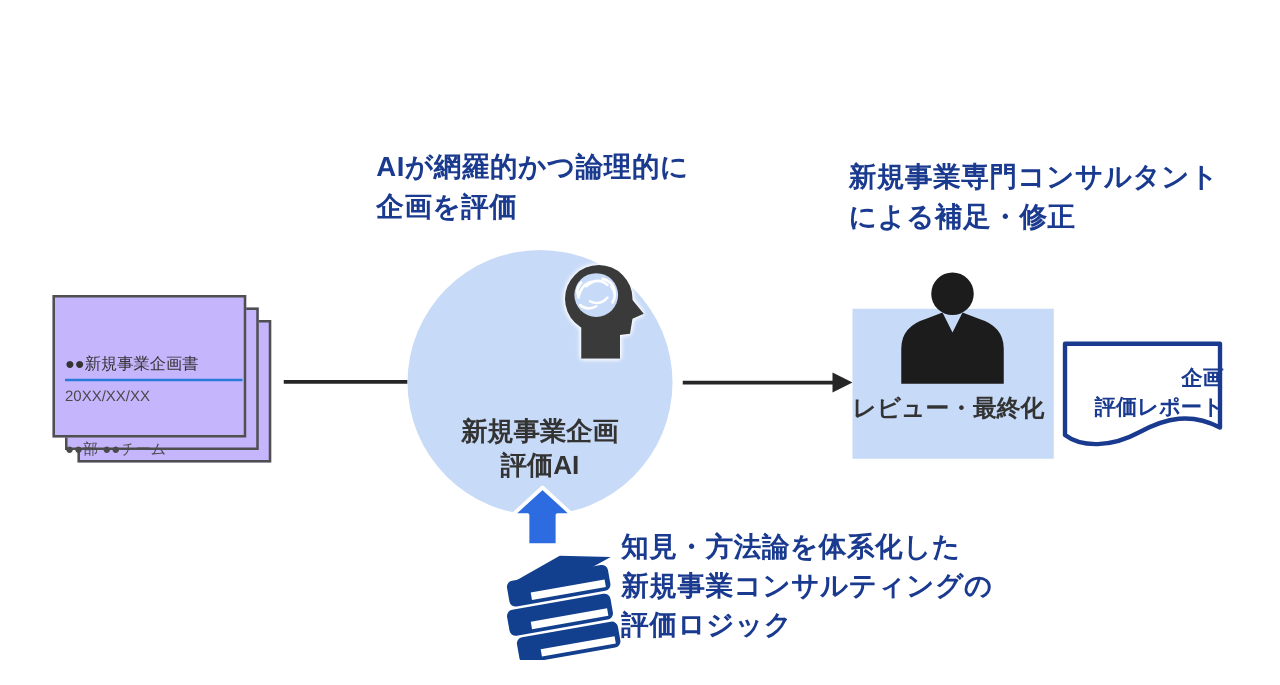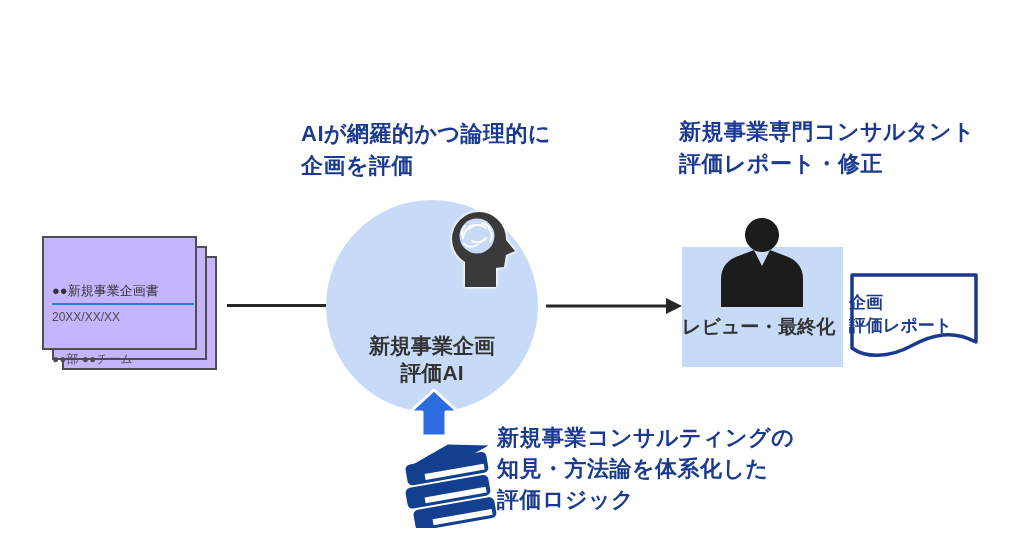--- a/index.html
+++ b/index.html
@@ -41,43 +41,43 @@
 
   
   .review-box{position:absolute;left:682px;top:247px;width:161px;height:120px;background:#c7daf7;}
   .review-label{
     position:absolute;left:682px;top:314px;width:141px;text-align:left;
     font-size:19px;font-weight:bold;color:#333333;white-space:nowrap;
   }
 
   
   .report-text{
-    position:absolute;left:849px;top:291px;width:130px;text-align:left;
+    position:absolute;left:849px;top:291px;width:130px;text-align:right;
     font-size:17px;font-weight:bold;color:#1a3a8f;line-height:23px;
   }
 
   
   .knowledge-text{
     position:absolute;left:497px;top:422px;
     font-size:22px;font-weight:bold;color:#1a3a8f;line-height:31px;
     letter-spacing:0.5px;white-space:nowrap;
   }
 </style>
 </head>
 <body>
 
 <div class="stage">
 
   <div class="abs heading" style="left:301px;top:118px;">
     <div>AIが網羅的かつ論理的に</div>
     <div>企画を評価</div>
   </div>
-  <div class="abs heading" style="left:679px;top:116px;">
+  <div class="abs heading" style="left:679px;top:126px;">
     <div>新規事業専門コンサルタント</div>
-    <div>評価レポート・修正</div>
+    <div>による補足・修正</div>
   </div>
 
   <div>
     <div class="card" style="left:62px;top:256px;"></div>
     <div class="card" style="left:52px;top:246px;"></div>
     <div class="card" style="left:42px;top:236px;">
       <div class="card-title">●●新規事業企画書</div>
       <div class="card-underline"></div>
       <div class="card-date">20XX/XX/XX</div>
       <div class="card-team">●●部 ●●チーム</div>
@@ -129,18 +129,18 @@
       <polygon points="14,20 56,5 96,13 52,28"></polygon>
       <rect x="10" y="18" width="82" height="21" rx="5"></rect>
       <rect x="28" y="30" width="60" height="6" fill="#ffffff"></rect>
       <rect x="6" y="41" width="84" height="21" rx="5"></rect>
       <rect x="24" y="53" width="62" height="6" fill="#ffffff"></rect>
       <rect x="10" y="64" width="82" height="21" rx="5"></rect>
       <rect x="28" y="76" width="60" height="6" fill="#ffffff"></rect>
     </g>
   </svg>
   <div class="knowledge-text">
+    <div>知見・方法論を体系化した</div>
     <div>新規事業コンサルティングの</div>
-    <div>知見・方法論を体系化した</div>
     <div>評価ロジック</div>
   </div>
 
 </div>
 
 </body></html>

